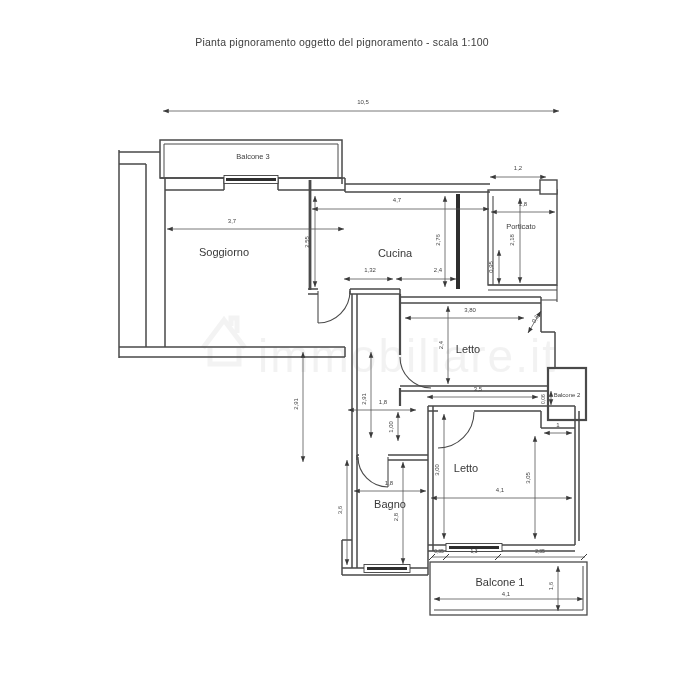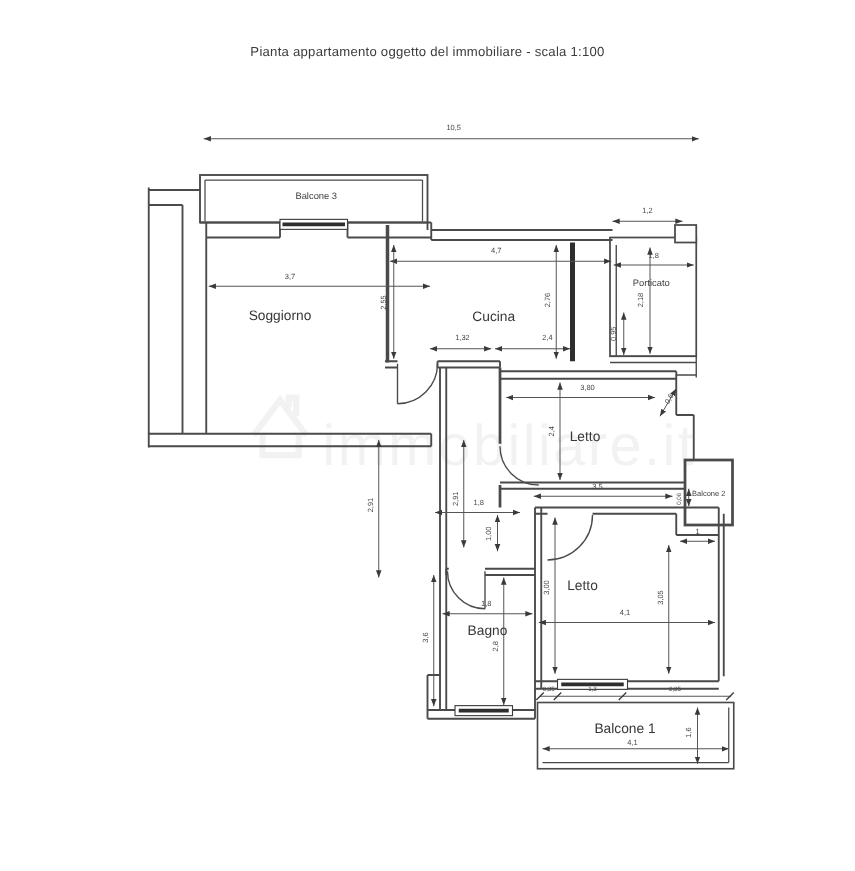--- a/index.html
+++ b/index.html
@@ -29,21 +29,21 @@
   .room-label-sm{font-size:7.5px;fill:#404040;}
   .room-label-xs{font-size:6px;fill:#404040;}
   .wm{opacity:0.10;}
   .wm text{font-size:46px;fill:#8a8a8a;letter-spacing:2px;}
 </style>
 </head>
 <body>
 
 <div class="page">
 
-  <div class="title">Pianta appartamento oggetto del immobiliare - scala 1:100</div>
+  <div class="title">Pianta pignoramento oggetto del pignoramento - scala 1:100</div>
 
   <svg width="684" height="697" viewBox="0 0 684 697">
 
     <defs>
       <marker id="ar" viewBox="0 0 10 10" refX="9" refY="5" markerWidth="8" markerHeight="8" orient="auto-start-reverse">
         <path d="M0,1.5 L9,5 L0,8.5 z" fill="#3a3a3a"></path>
       </marker>
     </defs>
 
     <g class="wm">

